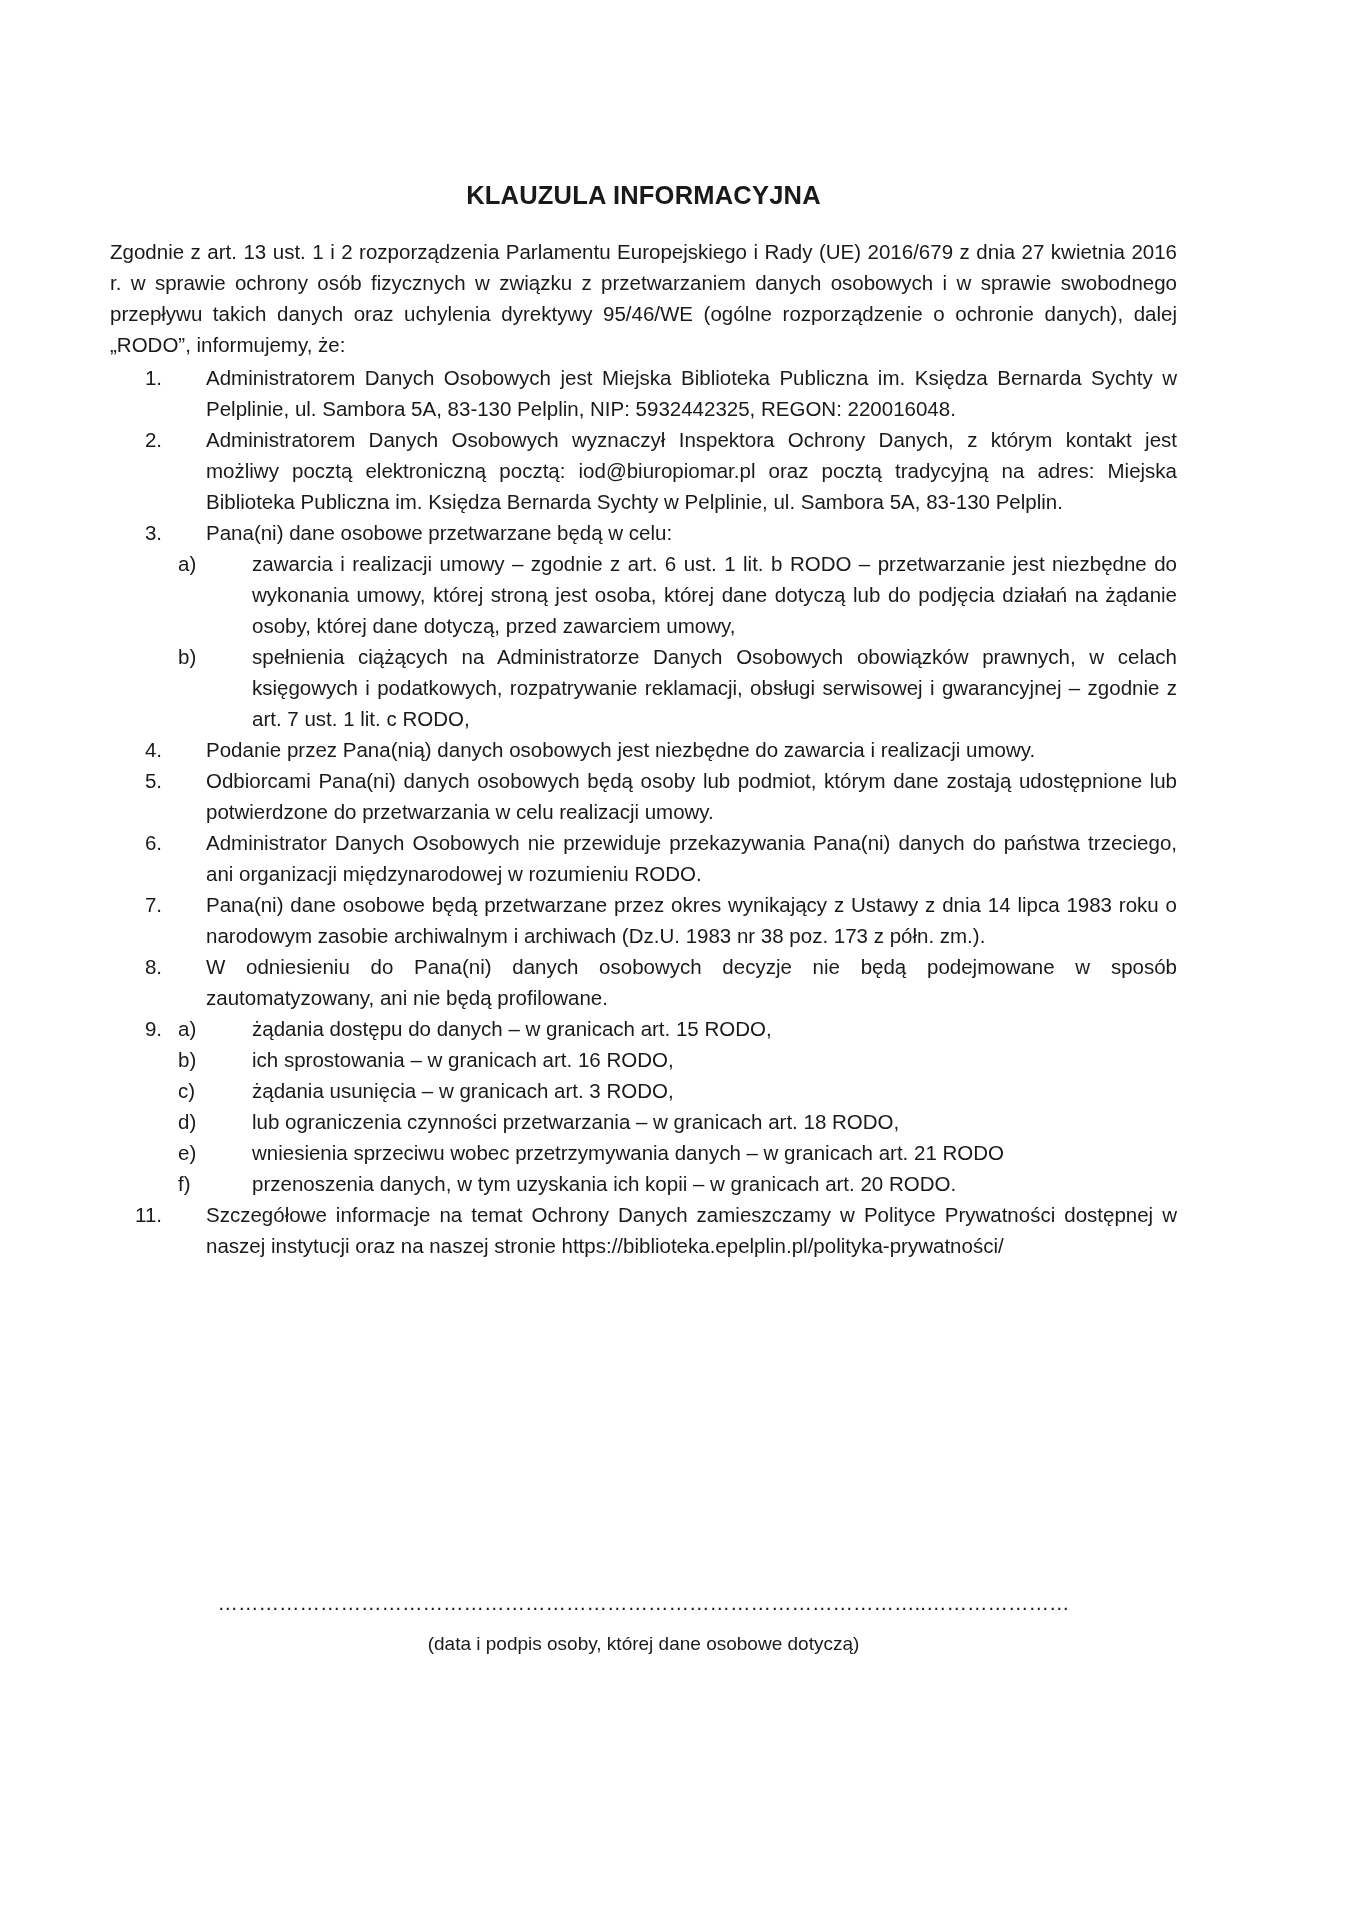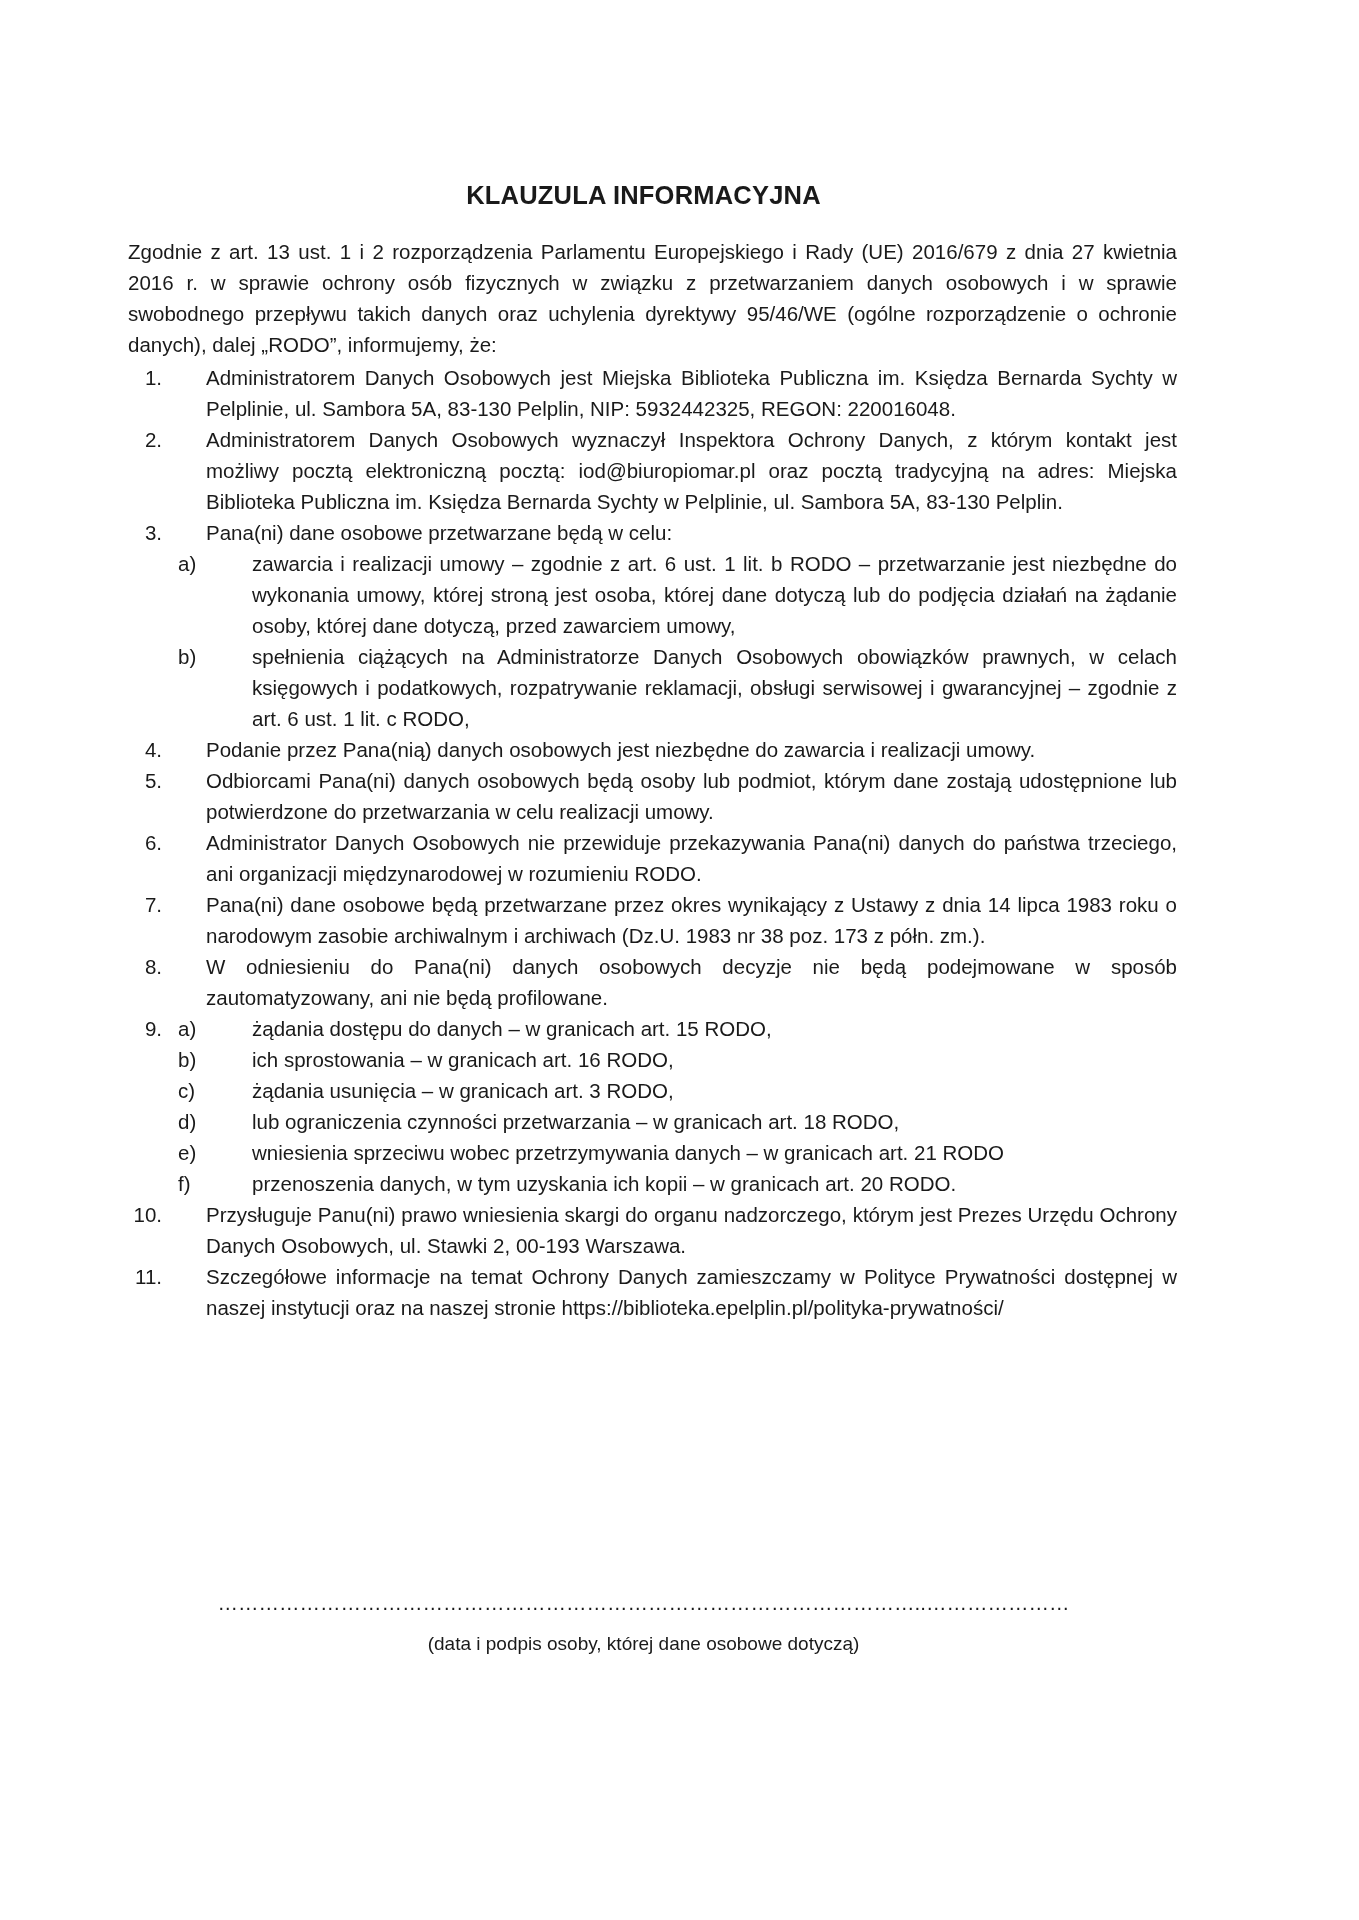--- a/index.html
+++ b/index.html
@@ -29,21 +29,21 @@
     font-size: 25.5px;
     font-weight: bold;
     letter-spacing: 0.2px;
     margin: 30px 0 26px 0;
   }
   .intro {
     font-size: 20.5px;
     line-height: 31px;
     text-align: justify;
     text-justify: inter-word;
-    margin: 0 0 2px 18px;
+    margin: 0 0 2px 0;
   }
   ol.main-list {
     list-style: none;
     margin: 0;
     padding: 0;
   }
   ol.main-list > li {
     position: relative;
     padding-left: 68px;
     font-size: 20.5px;
@@ -133,21 +133,21 @@
     <li>
       <span class="num">3.</span>
       <span class="li-text">Pana(ni) dane osobowe przetwarzane będą w celu:</span>
       <ol class="sub-list">
         <li>
           <span class="sub-num">a)</span>
           <span class="li-text">zawarcia i realizacji umowy – zgodnie z art. 6 ust. 1 lit. b RODO – przetwarzanie jest niezbędne do wykonania umowy, której stroną jest osoba, której dane dotyczą lub do podjęcia działań na żądanie osoby, której dane dotyczą, przed zawarciem umowy,</span>
         </li>
         <li>
           <span class="sub-num">b)</span>
-          <span class="li-text">spełnienia ciążących na Administratorze Danych Osobowych obowiązków prawnych, w celach księgowych i podatkowych, rozpatrywanie reklamacji, obsługi serwisowej i gwarancyjnej – zgodnie z art. 6 ust. 1 lit. c RODO,</span>
+          <span class="li-text">spełnienia ciążących na Administratorze Danych Osobowych obowiązków prawnych, w celach księgowych i podatkowych, rozpatrywanie reklamacji, obsługi serwisowej i gwarancyjnej – zgodnie z art. 7 ust. 1 lit. c RODO,</span>
         </li>
       </ol>
     </li>
 
     <li>
       <span class="num">4.</span>
       <span class="li-text">Podanie przez Pana(nią) danych osobowych jest niezbędne do zawarcia i realizacji umowy.</span>
     </li>
 
     <li>
@@ -193,24 +193,20 @@
           <span class="sub-num">e)</span>
           <span class="li-text">wniesienia sprzeciwu wobec przetrzymywania danych – w granicach art. 21 RODO</span>
         </li>
         <li>
           <span class="sub-num">f)</span>
           <span class="li-text">przenoszenia danych, w tym uzyskania ich kopii – w granicach art. 20 RODO.</span>
         </li>
       </ol>
     </li>
 
-    <li>
-      <span class="num">10.</span>
-      <span class="li-text">Przysługuje Panu(ni) prawo wniesienia skargi do organu nadzorczego, którym jest Prezes Urzędu Ochrony Danych Osobowych, ul. Stawki 2, 00-193 Warszawa.</span>
-    </li>
 
     <li>
       <span class="num">11.</span>
       <span class="li-text">Szczegółowe informacje na temat Ochrony Danych zamieszczamy w Polityce Prywatności dostępnej w naszej instytucji oraz na naszej stronie https://biblioteka.epelplin.pl/polityka-prywatności/</span>
     </li>
 
   </ol>
 
   <div class="signature-block">
     <div class="dots">…………………………………………………………………………………………..…………………</div>

